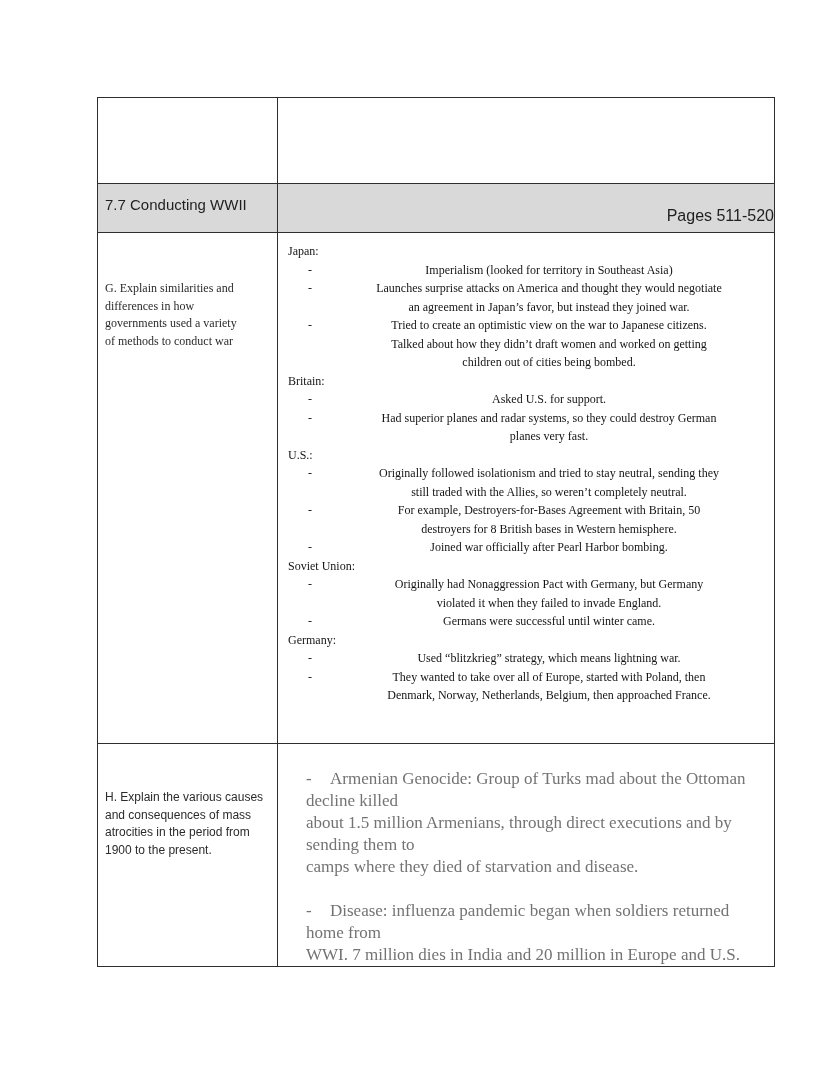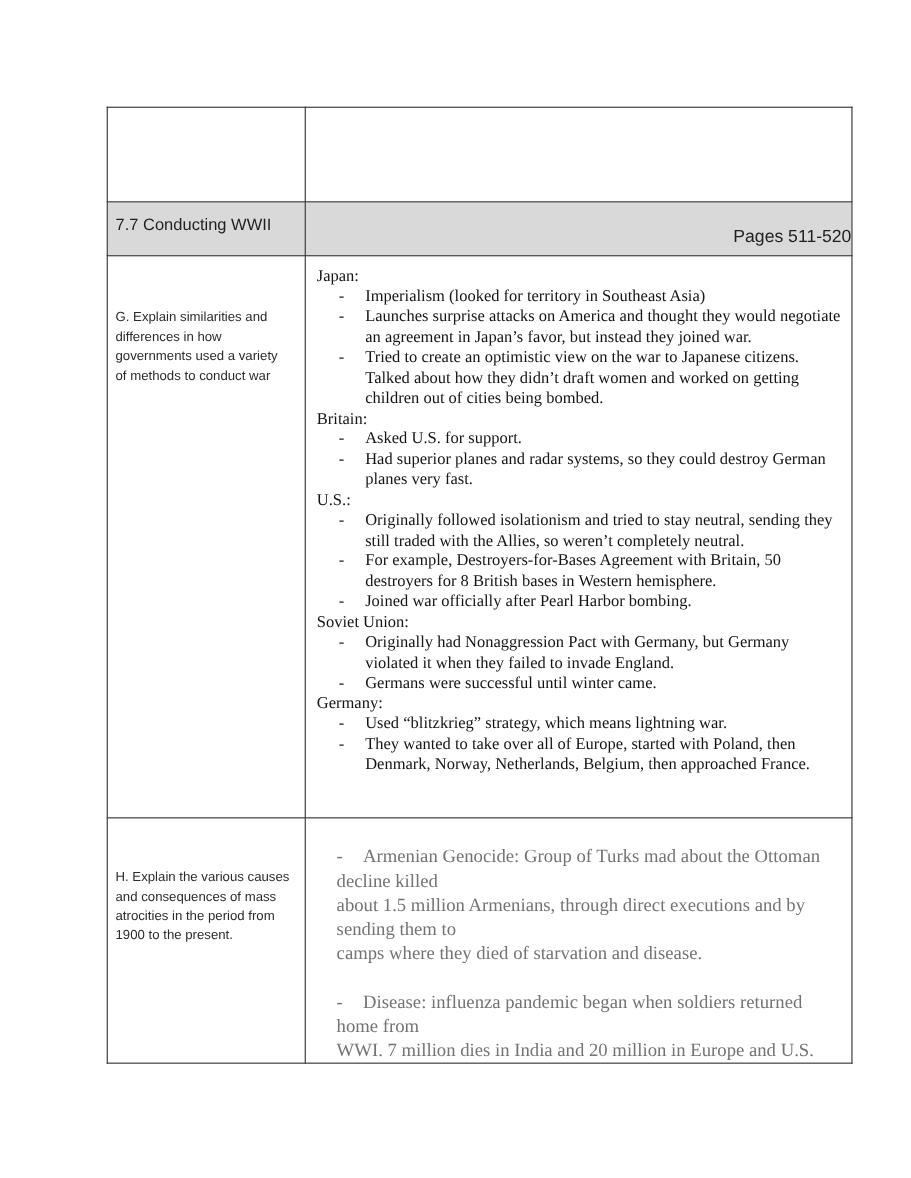--- a/index.html
+++ b/index.html
@@ -54,39 +54,40 @@
     color: #1f1f1f;
     text-align: right;
   }
   .prompt {
     font-family: "Liberation Sans", sans-serif;
     font-size: 12px;
     line-height: 17.5px;
     color: #2b2b2b;
     white-space: pre-line;
   }
-  .prompt-g { margin: 47px 6px 16px 7px; }
+  .prompt-g { margin: 47px 6px 16px 7px; font-family: Liberation Serif, serif; }
   .prompt-h { margin: 45px 6px 0 7px; }
 
   .notes-g {
     margin: 9px 8px 0 10px;
-    font-size: 15px;
+    font-size: 12px;
     line-height: 18.5px;
     color: #141414;
   }
   .country-heading { white-space: pre-line; }
   .bullet { display: flex; }
   .bullet .dash {
     flex: 0 0 44px;
     box-sizing: border-box;
     padding-left: 20px;
   }
   .bullet .btext {
     flex: 1 1 auto;
     white-space: pre-line;
+    text-align: center;
   }
 
   .notes-h {
     margin: 24px 8px 0 28px;
     font-size: 17px;
     line-height: 22px;
     color: #737373;
   }
   .para { white-space: normal; }
   .para + .para { margin-top: 22px; }

